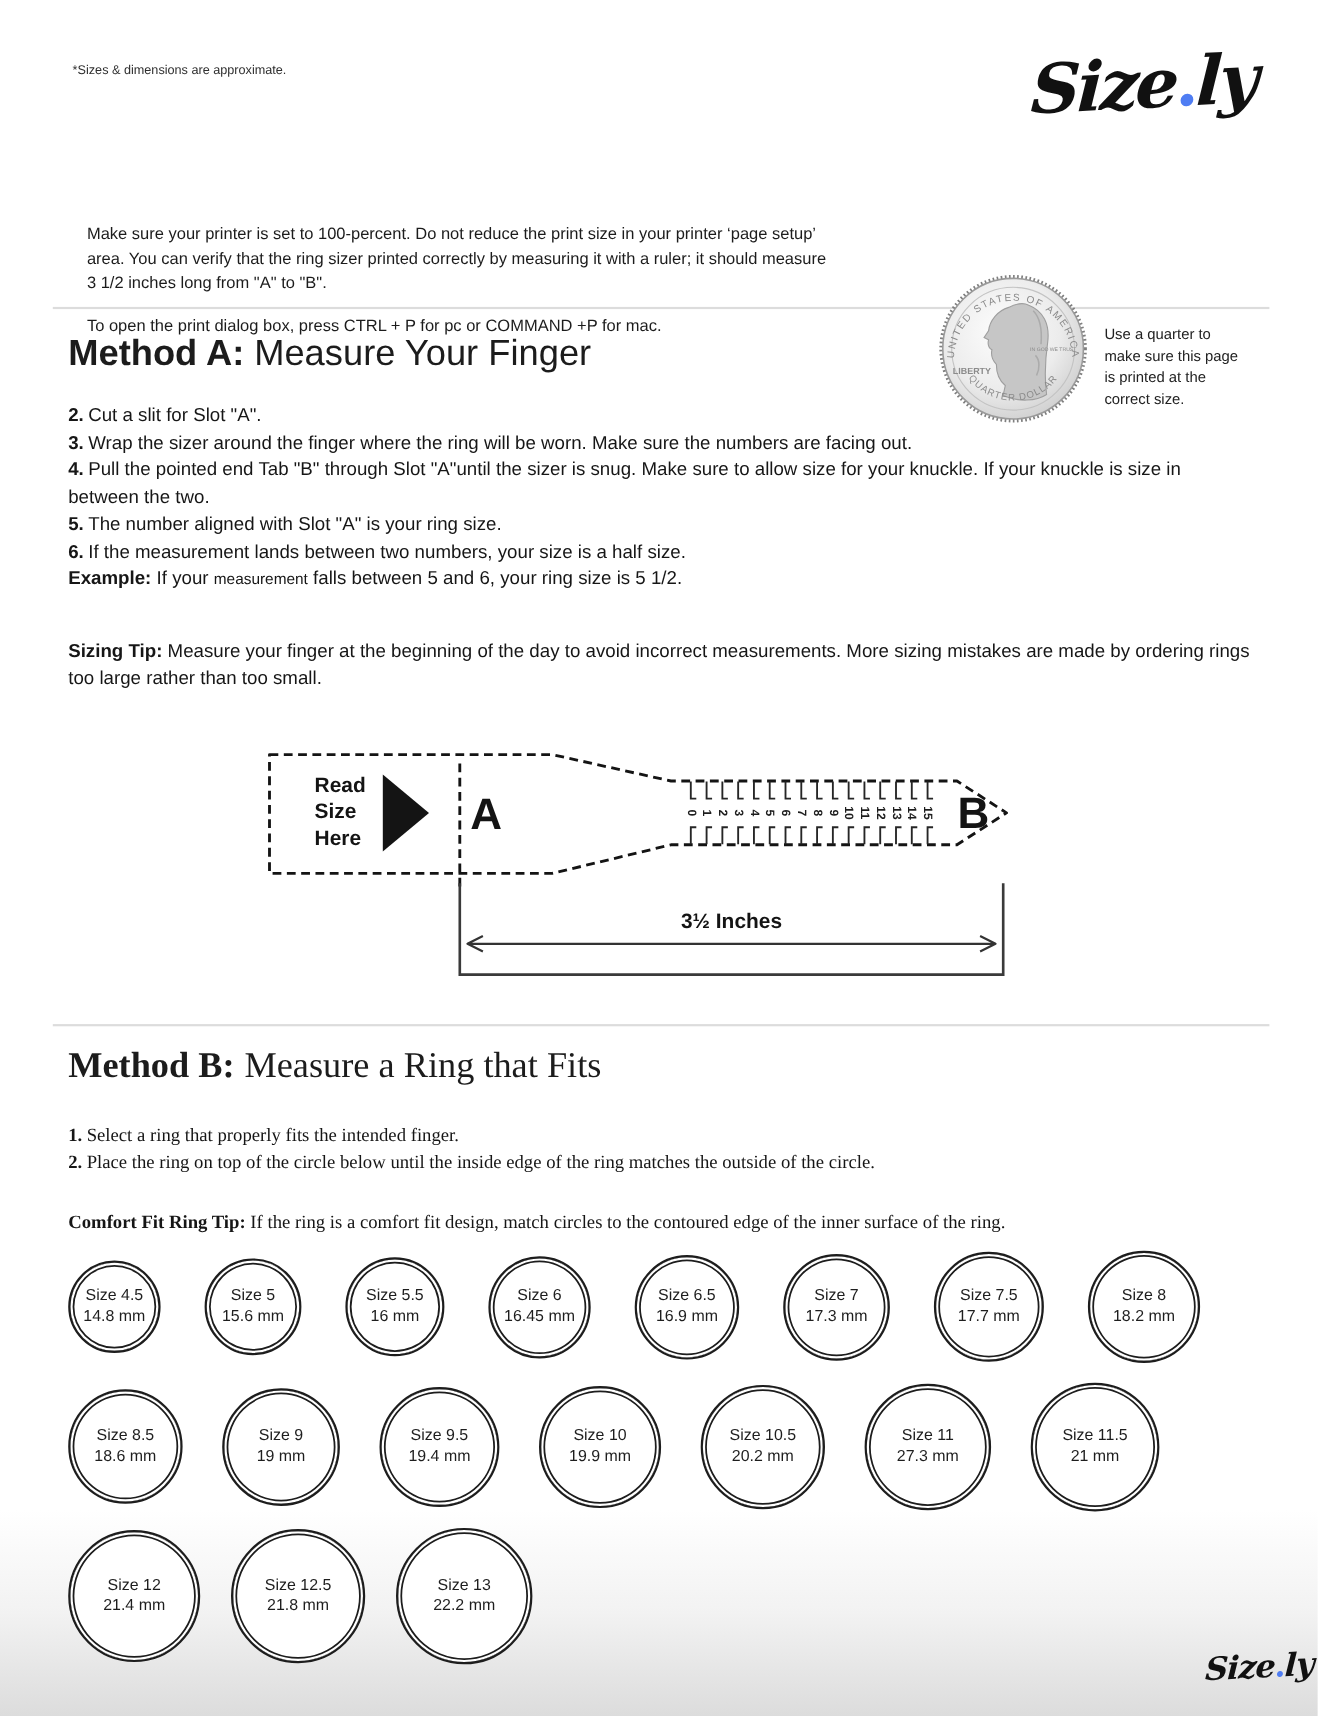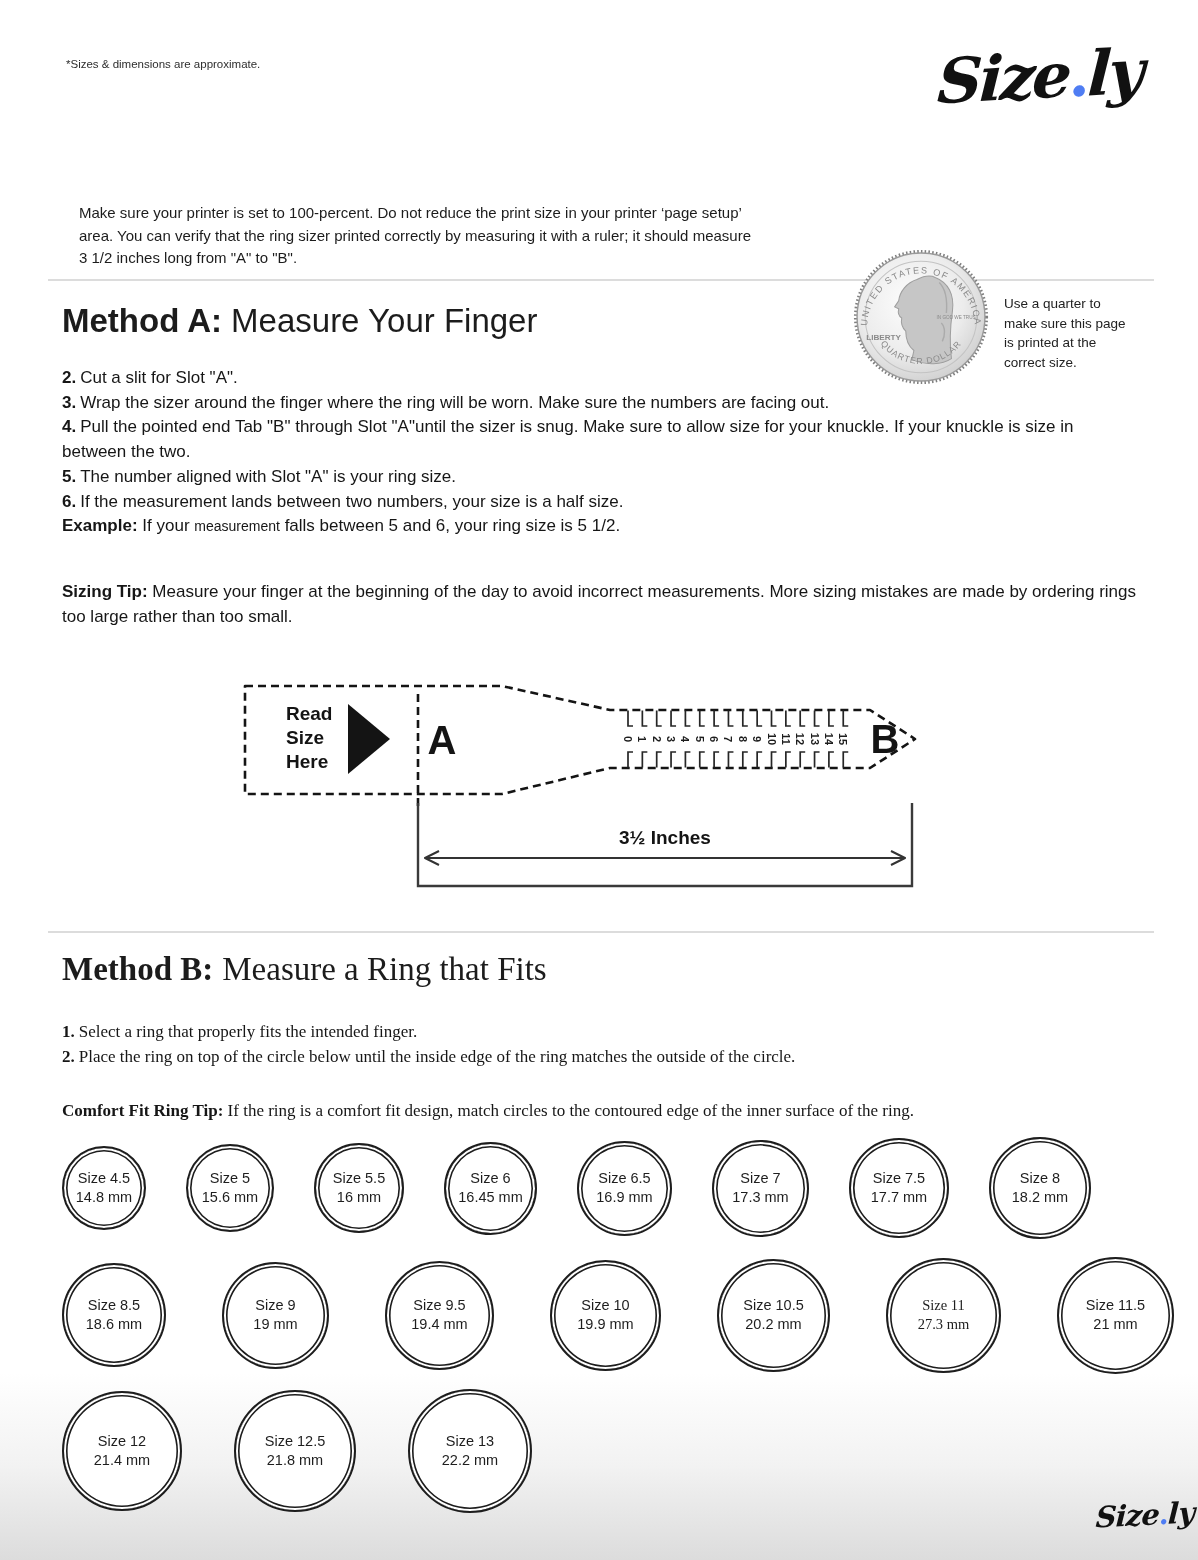--- a/index.html
+++ b/index.html
@@ -50,22 +50,22 @@
   .sizer-letter{font:bold 40px "Liberation Sans",sans-serif;fill:#141414;text-anchor:middle;}
   .tick{fill:none;stroke:#262626;stroke-width:1.7;}
   .ruler-num{font:bold 11px "Liberation Sans",sans-serif;fill:#1d1d1d;text-anchor:middle;dominant-baseline:central;}
   .bracket{fill:none;stroke:#3a3a3a;stroke-width:2.4;}
   .dim-arrow{fill:none;stroke:#333;stroke-width:2;stroke-linejoin:round;}
   .dim-label{font:bold 19px "Liberation Sans",sans-serif;fill:#141414;text-anchor:middle;}
   
   .circles{position:absolute;left:62px;top:1136px;}
   .circle-row{display:flex;align-items:center;}
   .circle-row.row0{gap:40px;height:104px;}
-  .circle-row.row1{gap:56px;height:122px;margin-top:14px;}
-  .circle-row.row2{gap:52px;height:126px;margin-top:12px;}
+  .circle-row.row1{gap:36px;height:122px;margin-top:14px;}
+  .circle-row.row2{gap:28px;height:126px;margin-top:12px;}
   .ring-circle{
     flex:0 0 auto;border-radius:50%;background:#fff;
     border:2px solid #1d1d1d;
     box-shadow:inset 0 0 0 2px #ffffff, inset 0 0 0 3.6px #1d1d1d;
     display:flex;align-items:center;justify-content:center;
   }
   .circle-text{text-align:center;font-size:14.5px;line-height:19.5px;color:#1e1e1e;}
 </style>
 </head>
 <body>
@@ -73,20 +73,21 @@
 <div class="page">
 
   <div class="title-block">
     <div class="title-note">*Sizes &amp; dimensions are approximate.</div>
   </div>
 
   <div class="brand brand-top"><span>Size</span><span class="dot">.</span><span>ly</span></div>
 
   <div class="intro">
     <p>Make sure your printer is set to 100-percent.  Do not reduce the print size in your printer ‘page setup’ area. You can verify that the ring sizer printed correctly by measuring it with a ruler; it should measure 3 1/2 inches long from "A" to "B".</p>
+    <p>To open the print dialog box, press CTRL + P for pc or COMMAND +P for mac.</p>
   </div>
 
   <div class="divider divider-1"></div>
 
   <div class="quarter-wrap">
     <svg width="138" height="138" viewBox="0 0 136 136">
       <defs>
         <radialGradient id="coinGrad" cx="42%" cy="38%" r="75%">
           <stop offset="0%" stop-color="#fdfdfd"></stop>
           <stop offset="55%" stop-color="#ececec"></stop>
@@ -277,21 +278,21 @@
             <div class="circle-size">Size 10</div>
             <div class="circle-mm">19.9 mm</div>
           </div>
         </div>
         <div class="ring-circle" style="width: 109px; height: 109px;">
           <div class="circle-text">
             <div class="circle-size">Size 10.5</div>
             <div class="circle-mm">20.2 mm</div>
           </div>
         </div>
-        <div class="ring-circle" style="width: 111px; height: 111px; font-family: Liberation Serif, serif;">
+        <div class="ring-circle" style="width: 111px; height: 111px;">
           <div class="circle-text">
             <div class="circle-size">Size 11</div>
             <div class="circle-mm">27.3 mm</div>
           </div>
         </div>
         <div class="ring-circle" style="width: 113px; height: 113px;">
           <div class="circle-text">
             <div class="circle-size">Size 11.5</div>
             <div class="circle-mm">21 mm</div>
           </div>

